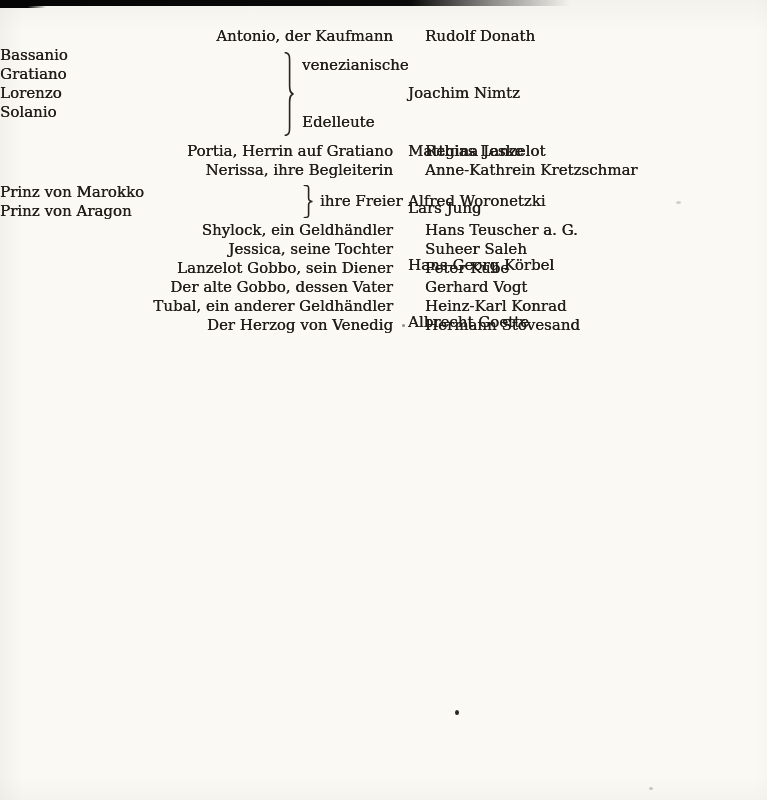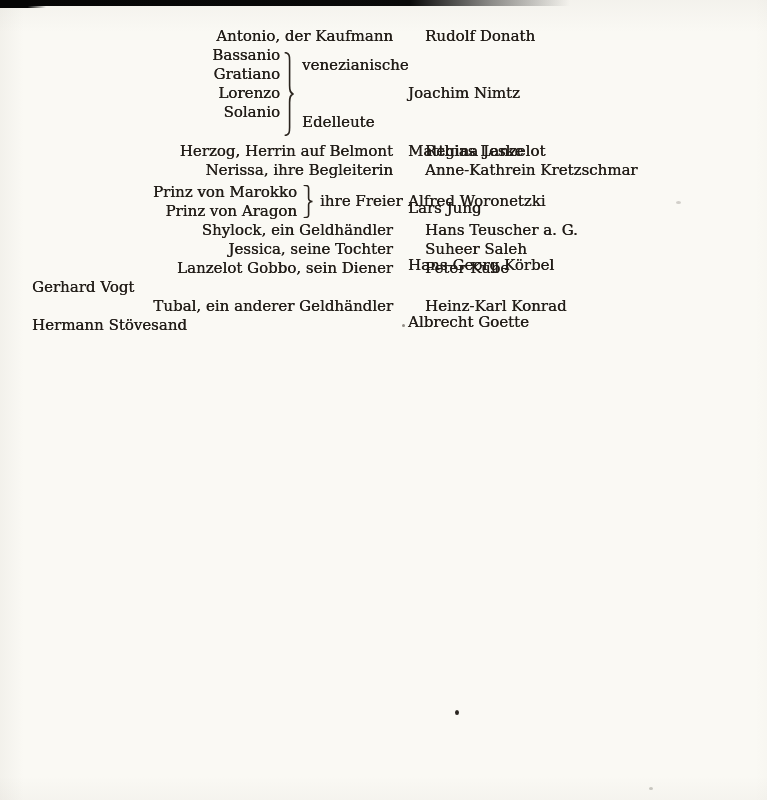--- a/index.html
+++ b/index.html
@@ -24,21 +24,21 @@
   }
   .scan-band-left{
     position:absolute;top:0;left:0;height:8px;width:46px;
     background:linear-gradient(90deg,#050505 60%,rgba(5,5,5,0) 100%);
   }
   .cast{position:absolute;left:0;top:27px;width:767px;line-height:19.1px;}
   .row{display:flex;}
   .role{width:393px;text-align:right;white-space:pre;}
   .actor{margin-left:32px;white-space:pre;}
   .group{position:relative;}
-  .group .g-roles{text-align:right;}
+  .group .g-roles{text-align:left;}
   .group-venetians{height:95.5px;}
   .group-venetians .g-roles{width:280px;}
   .group-princes{height:38.2px;margin-top:3px;}
   .group-princes .g-roles{width:297px;}
   .brace{position:absolute;}
   .group-venetians .brace{left:283px;top:6px;}
   .group-princes .brace{left:302px;top:2px;}
   .g-label{position:absolute;top:50%;transform:translateY(-50%);white-space:pre;}
   .group-venetians .g-label{left:302px;}
   .group-princes .g-label{left:320px;}
@@ -85,21 +85,21 @@
       <div class="g-actors">
         <div>Joachim Nimtz</div>
         <div>Matthias Lanzelot</div>
         <div>Lars Jung</div>
         <div>Hans-Georg Körbel</div>
         <div>Albrecht Goette</div>
       </div>
     </div>
 
     <div class="row">
-      <div class="role">Herzog, Herrin auf Belmont</div>
+      <div class="role">Portia, Herrin auf Gratiano</div>
       <div class="actor">Regina Jeske</div>
     </div>
 
     <div class="row">
       <div class="role">Nerissa, ihre Begleiterin</div>
       <div class="actor">Anne-Kathrein Kretzschmar</div>
     </div>
 
     <div class="group group-princes">
       <div class="g-roles">
@@ -124,29 +124,31 @@
       <div class="role">Jessica, seine Tochter</div>
       <div class="actor">Suheer Saleh</div>
     </div>
 
     <div class="row">
       <div class="role">Lanzelot Gobbo, sein Diener</div>
       <div class="actor">Peter Kube</div>
     </div>
 
     <div class="row">
+      <div class="role">Der alte Gobbo, dessen Vater</div>
       <div class="actor">Gerhard Vogt</div>
     </div>
 
     <div class="row">
       <div class="role">Tubal, ein anderer Geldhändler</div>
       <div class="actor">Heinz-Karl Konrad</div>
     </div>
 
     <div class="row">
+      <div class="role">Der Herzog von Venedig</div>
       <div class="actor">Hermann Stövesand</div>
     </div>
 
   </div>
 
   <div class="speck speck-1"></div>
   <div class="speck speck-2"></div>
   <div class="speck speck-3"></div>
   <div class="speck speck-4"></div>
 

